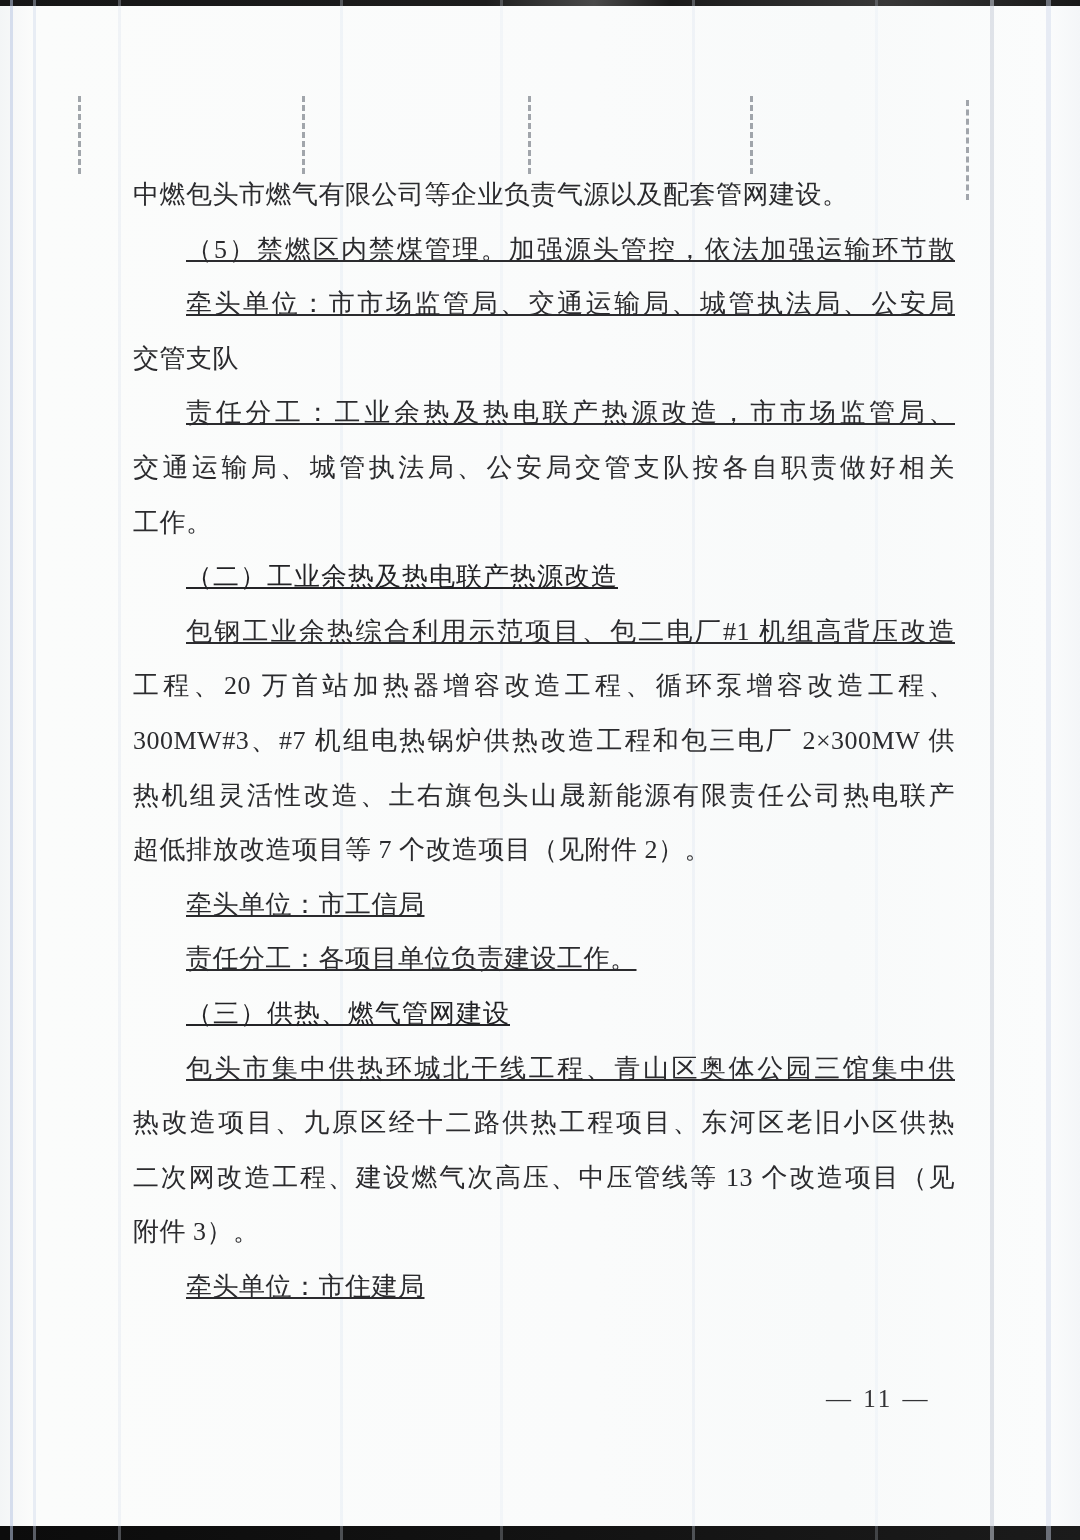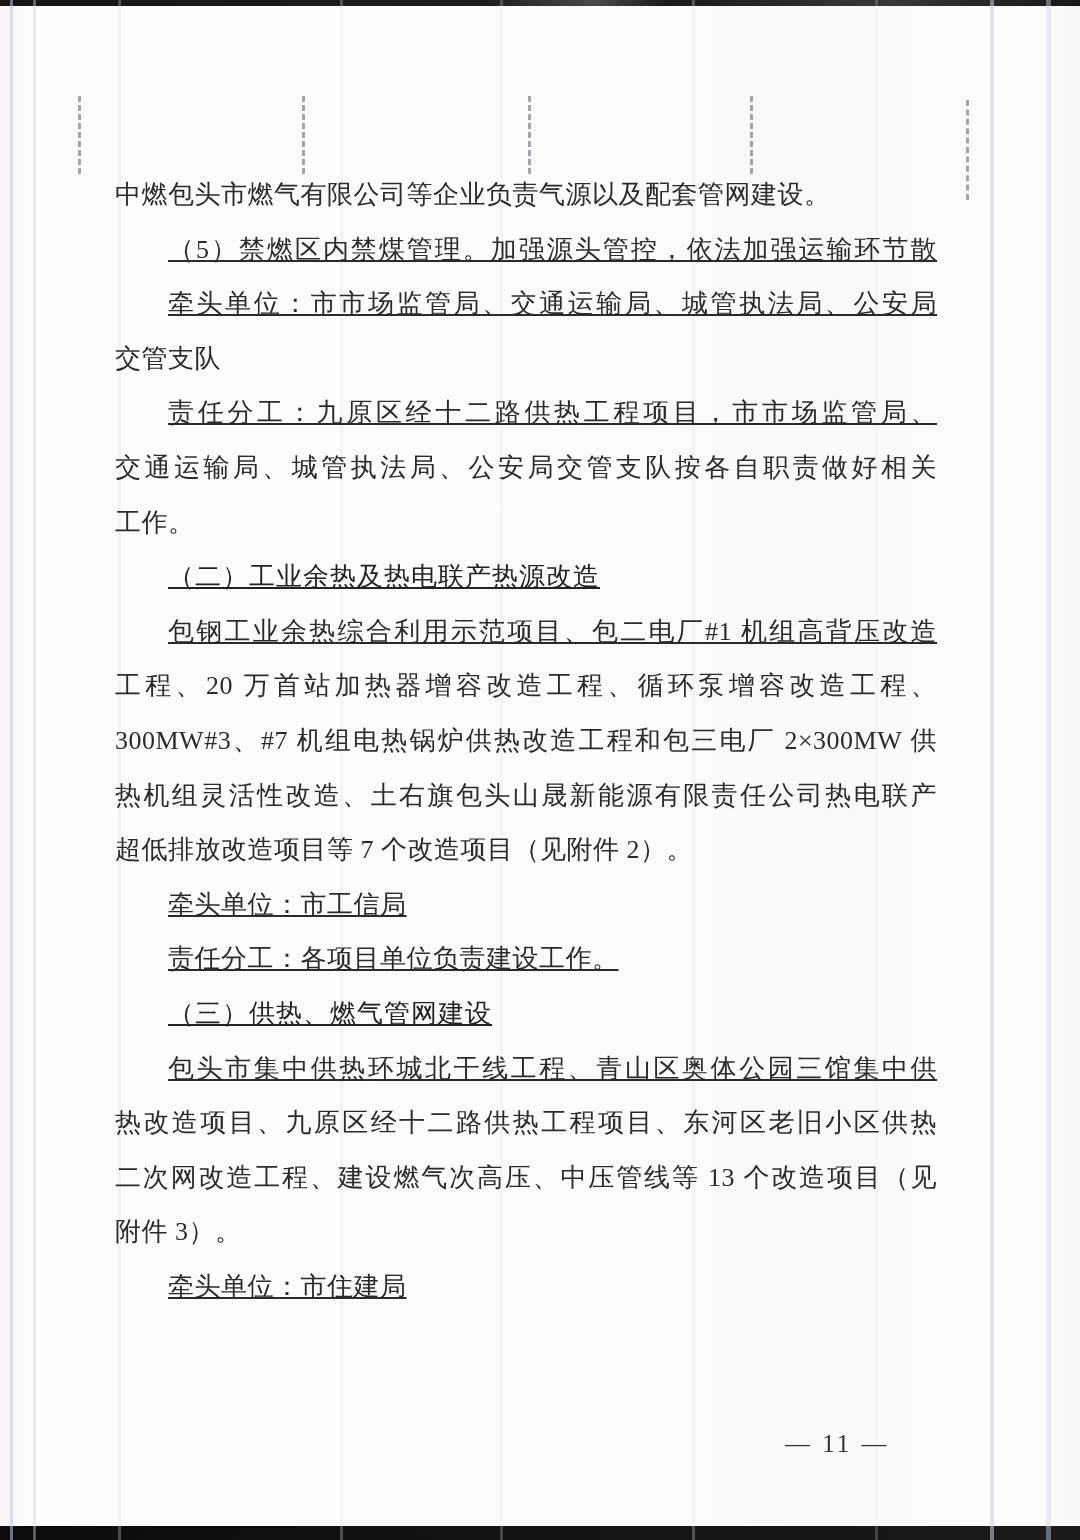--- a/index.html
+++ b/index.html
@@ -46,21 +46,21 @@
     border-left: 3px dashed rgba(88, 94, 106, 0.55);
   }
   .d1 { left: 78px; }
   .d2 { left: 302px; }
   .d3 { left: 528px; }
   .d4 { left: 750px; }
   .d5 { left: 966px; top: 100px; height: 100px; }
   
   .content {
     position: absolute;
-    left: 115px;
+    left: 133px;
     top: 168px;
     width: 822px;
     color: #2b2b2e;
   }
   .line {
     font-size: 26px;
     height: 54.6px;
     line-height: 54.6px;
     white-space: pre;
     letter-spacing: 0.5px;
@@ -70,27 +70,26 @@
     white-space: normal;
     text-align: justify;
     text-align-last: justify;
   }
   .line.heading {
     letter-spacing: 1px;
     color: #232326;
   }
   .page-number {
     position: absolute;
-    left: 785px;
+    left: 826px;
     top: 1385px;
     font-size: 25px;
     letter-spacing: 3px;
     color: #333336;
     white-space: pre;
-    margin-top: 45px;
   }
 </style>
 </head>
 <body>
 
 <div class="page">
 
   <div class="edge-top"></div>
   <div class="edge-bottom"></div>
 
@@ -108,21 +107,21 @@
   <div class="dash-mark d2"></div>
   <div class="dash-mark d3"></div>
   <div class="dash-mark d4"></div>
   <div class="dash-mark d5"></div>
 
   <div class="content" id="doc-lines">
       <div class="line">中燃包头市燃气有限公司等企业负责气源以及配套管网建设。</div>
       <div class="line indent fill">（5）禁燃区内禁煤管理。加强源头管控，依法加强运输环节散</div>
       <div class="line indent fill">牵头单位：市市场监管局、交通运输局、城管执法局、公安局</div>
       <div class="line">交管支队</div>
-      <div class="line indent fill">责任分工：九原区经十二路供热工程项目，市市场监管局、</div>
+      <div class="line indent fill">责任分工：工业余热及热电联产热源改造，市市场监管局、</div>
       <div class="line fill">交通运输局、城管执法局、公安局交管支队按各自职责做好相关</div>
       <div class="line">工作。</div>
       <div class="line indent heading">（二）工业余热及热电联产热源改造</div>
       <div class="line indent fill">包钢工业余热综合利用示范项目、包二电厂#1 机组高背压改造</div>
       <div class="line fill">工程、20 万首站加热器增容改造工程、循环泵增容改造工程、</div>
       <div class="line fill">300MW#3、#7 机组电热锅炉供热改造工程和包三电厂 2×300MW 供</div>
       <div class="line fill">热机组灵活性改造、土右旗包头山晟新能源有限责任公司热电联产</div>
       <div class="line">超低排放改造项目等 7 个改造项目（见附件 2）。</div>
       <div class="line indent">牵头单位：市工信局</div>
       <div class="line indent">责任分工：各项目单位负责建设工作。</div>

